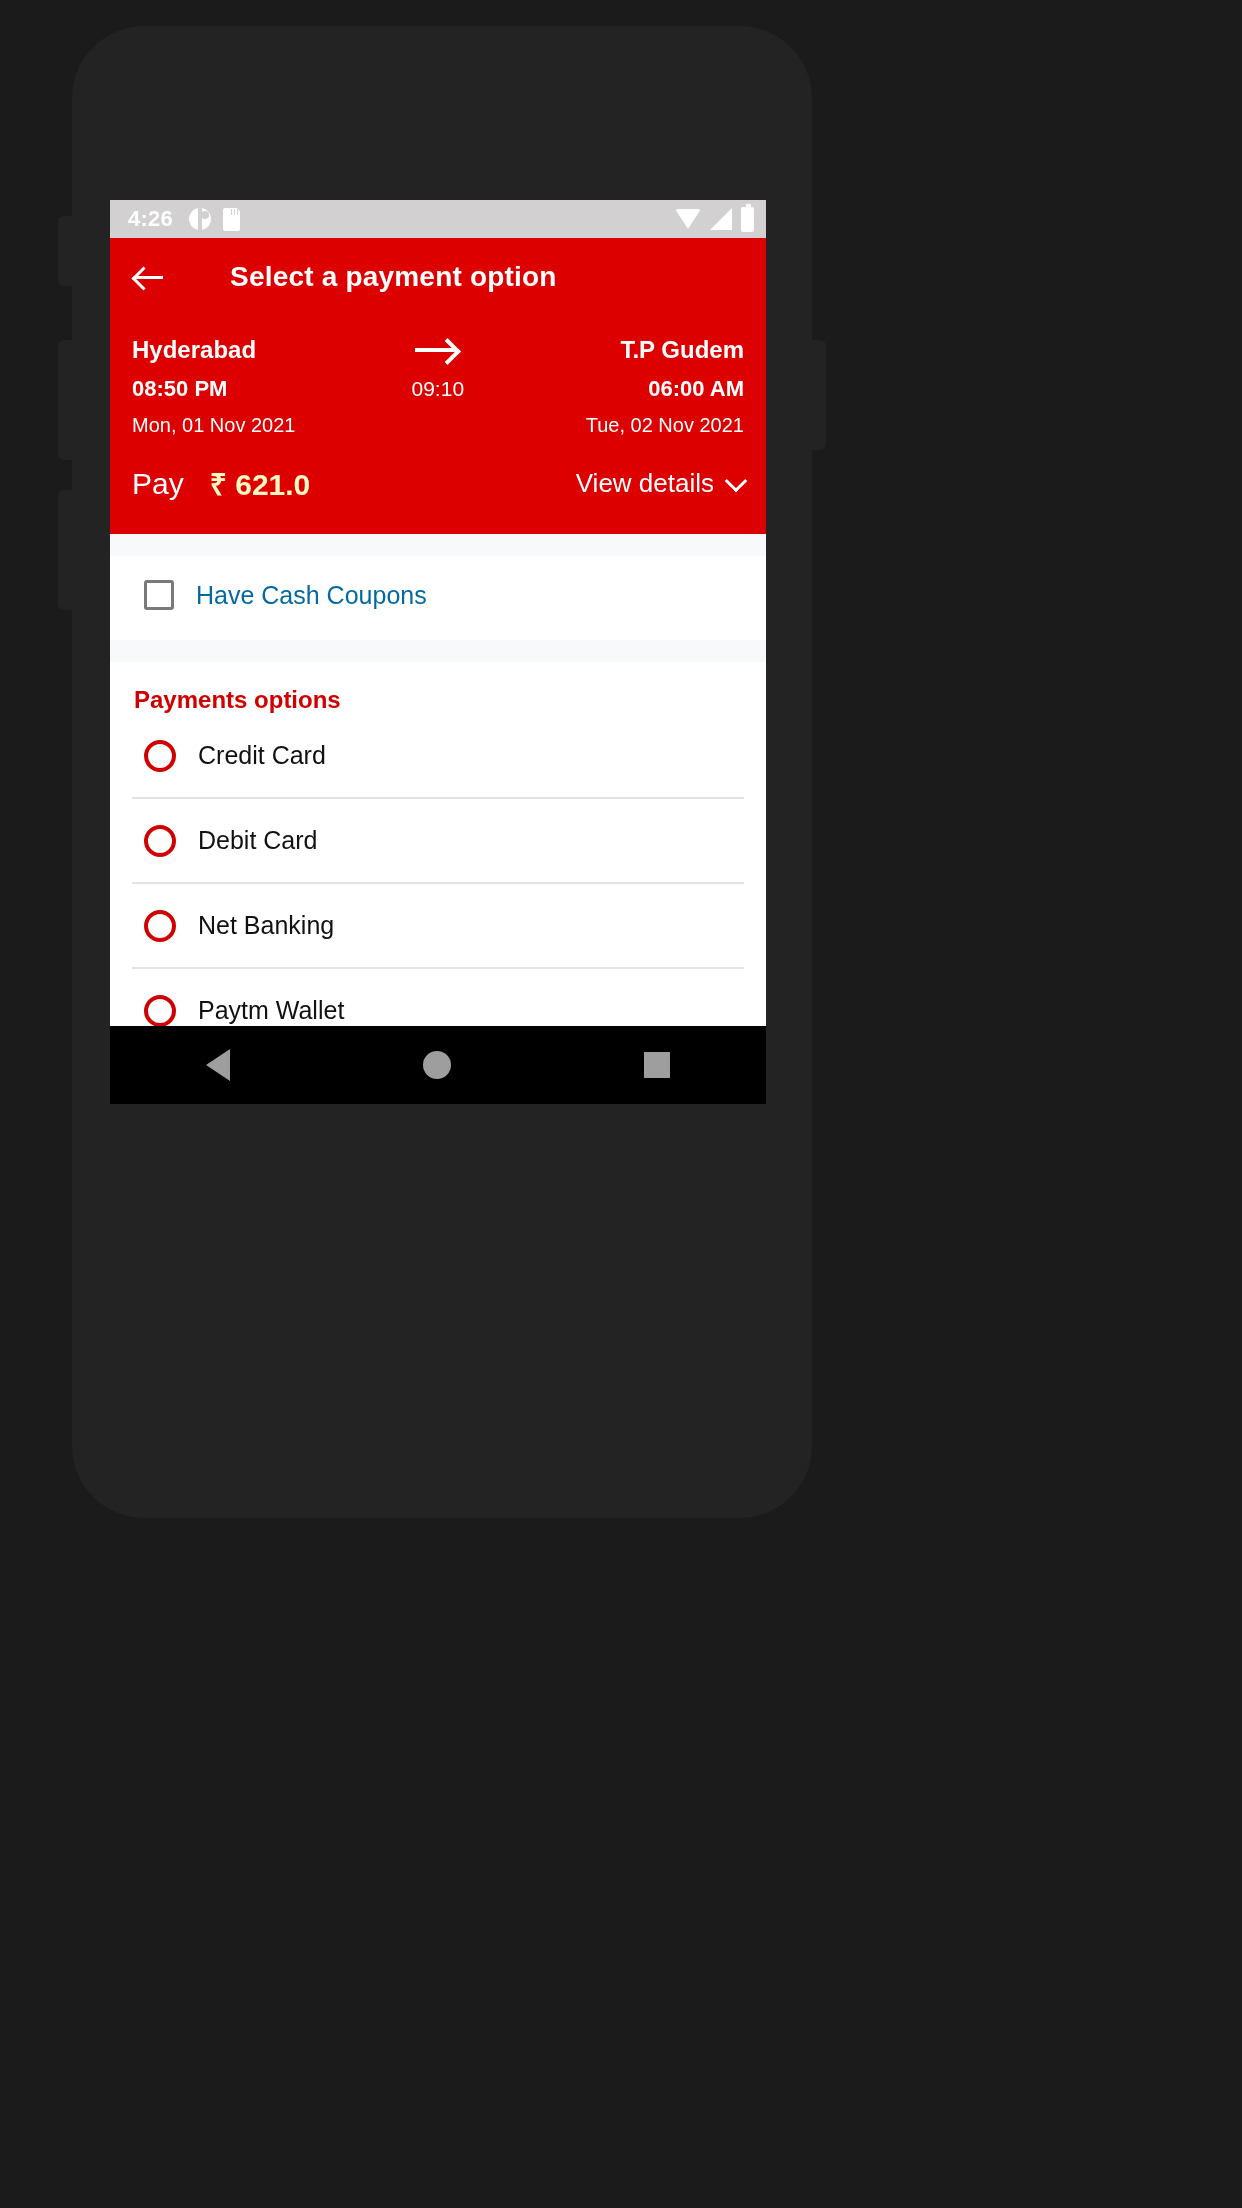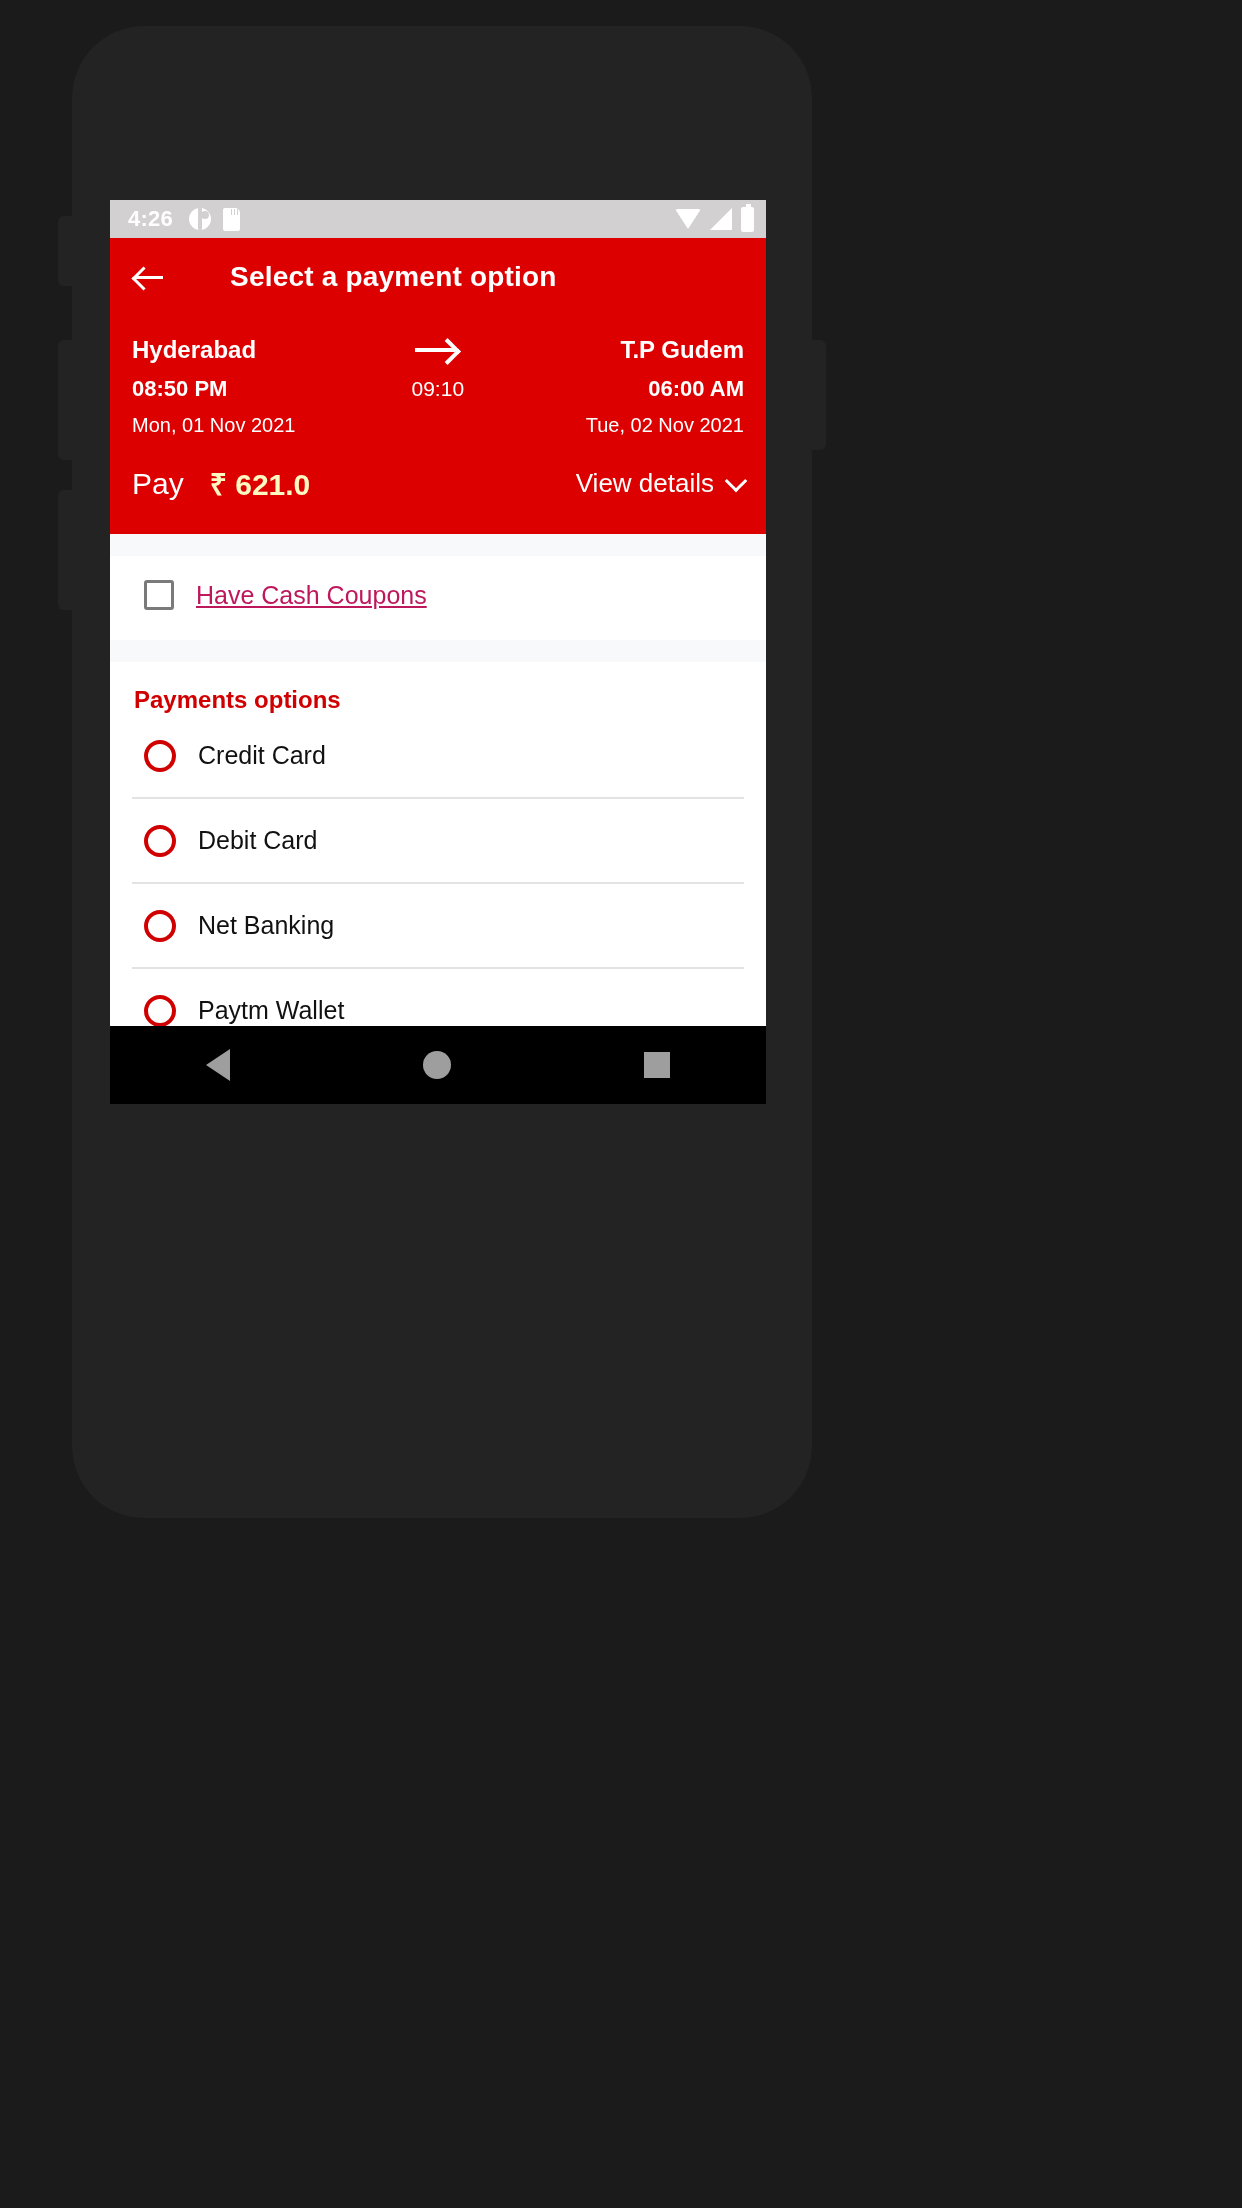--- a/index.html
+++ b/index.html
@@ -293,23 +293,22 @@
   }
   .checkbox {
     width: 30px; height: 30px;
     border: 3px solid #7a7a7a;
     border-radius: 3px;
     background: #ffffff;
     flex-shrink: 0;
   }
   .coupon-label {
     font-size: 25px;
-    color: #be185d;
+    color: #0369a1;
     margin-left: 22px;
-    text-decoration: underline;
   }
 
   .pay-options-list { padding-bottom: 0; }
   .pay-option {
     display: flex;
     align-items: center;
     height: 85px;
     padding-left: 12px;
     border-bottom: 2px solid #e3e3e3;
     cursor: pointer;

